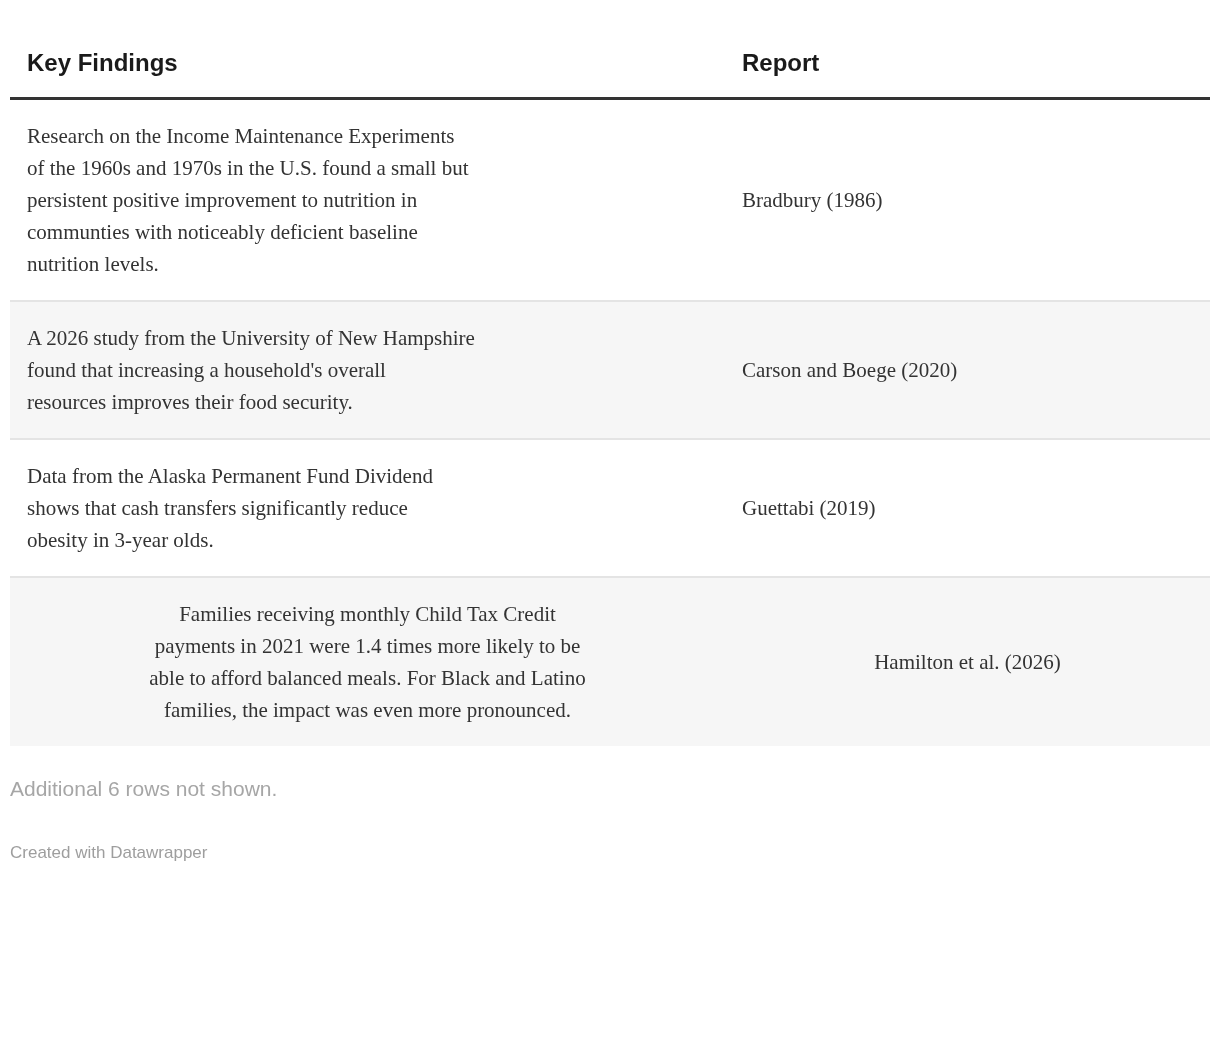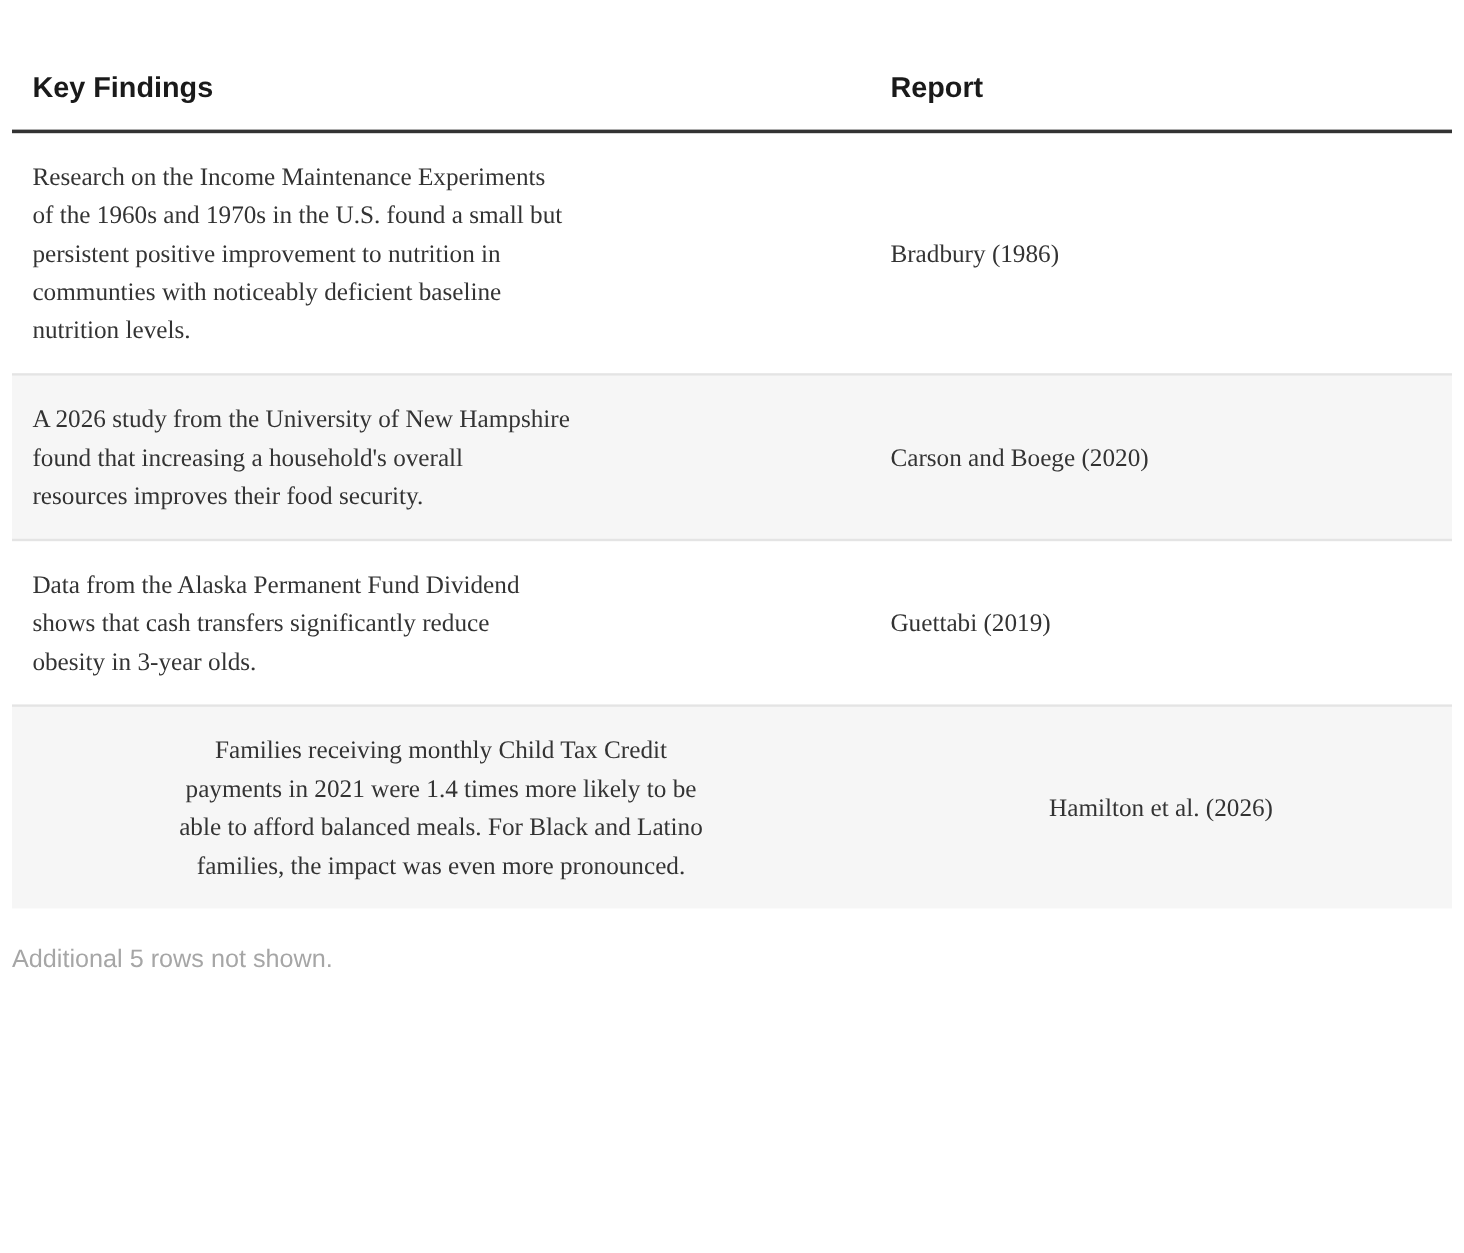--- a/index.html
+++ b/index.html
@@ -3,21 +3,21 @@
 <meta charset="utf-8">
 <style>
   * { margin: 0; padding: 0; box-sizing: border-box; }
   html, body {
     width: 1220px;
     background: #ffffff;
     font-family: "Liberation Sans", sans-serif;
   }
   body { min-height: 1044px; }
   .container {
-    padding: 12px 10px;
+    padding: 1px 10px;
     width: 1220px;
   }
   table.dw-table {
     width: 1200px;
     border-collapse: collapse;
     table-layout: fixed;
   }
   table.dw-table thead th {
     text-align: left;
     font-size: 24px;
@@ -99,16 +99,19 @@
       <tr>
         <td class="finding-cell">Families receiving monthly Child Tax Credit
 payments in 2021 were 1.4 times more likely to be
 able to afford balanced meals. For Black and Latino
 families, the impact was even more pronounced.</td>
         <td class="report-cell">Hamilton et al. (2026)</td>
       </tr>
     </tbody>
   </table>
 
-  <div class="rows-note">Additional 5 rows not shown.</div>
+  <div class="rows-note">Additional 6 rows not shown.</div>
 
+  <div class="attribution-line">
+    <a>Created with Datawrapper</a>
+  </div>
 
 </div>
 
 </body></html>

